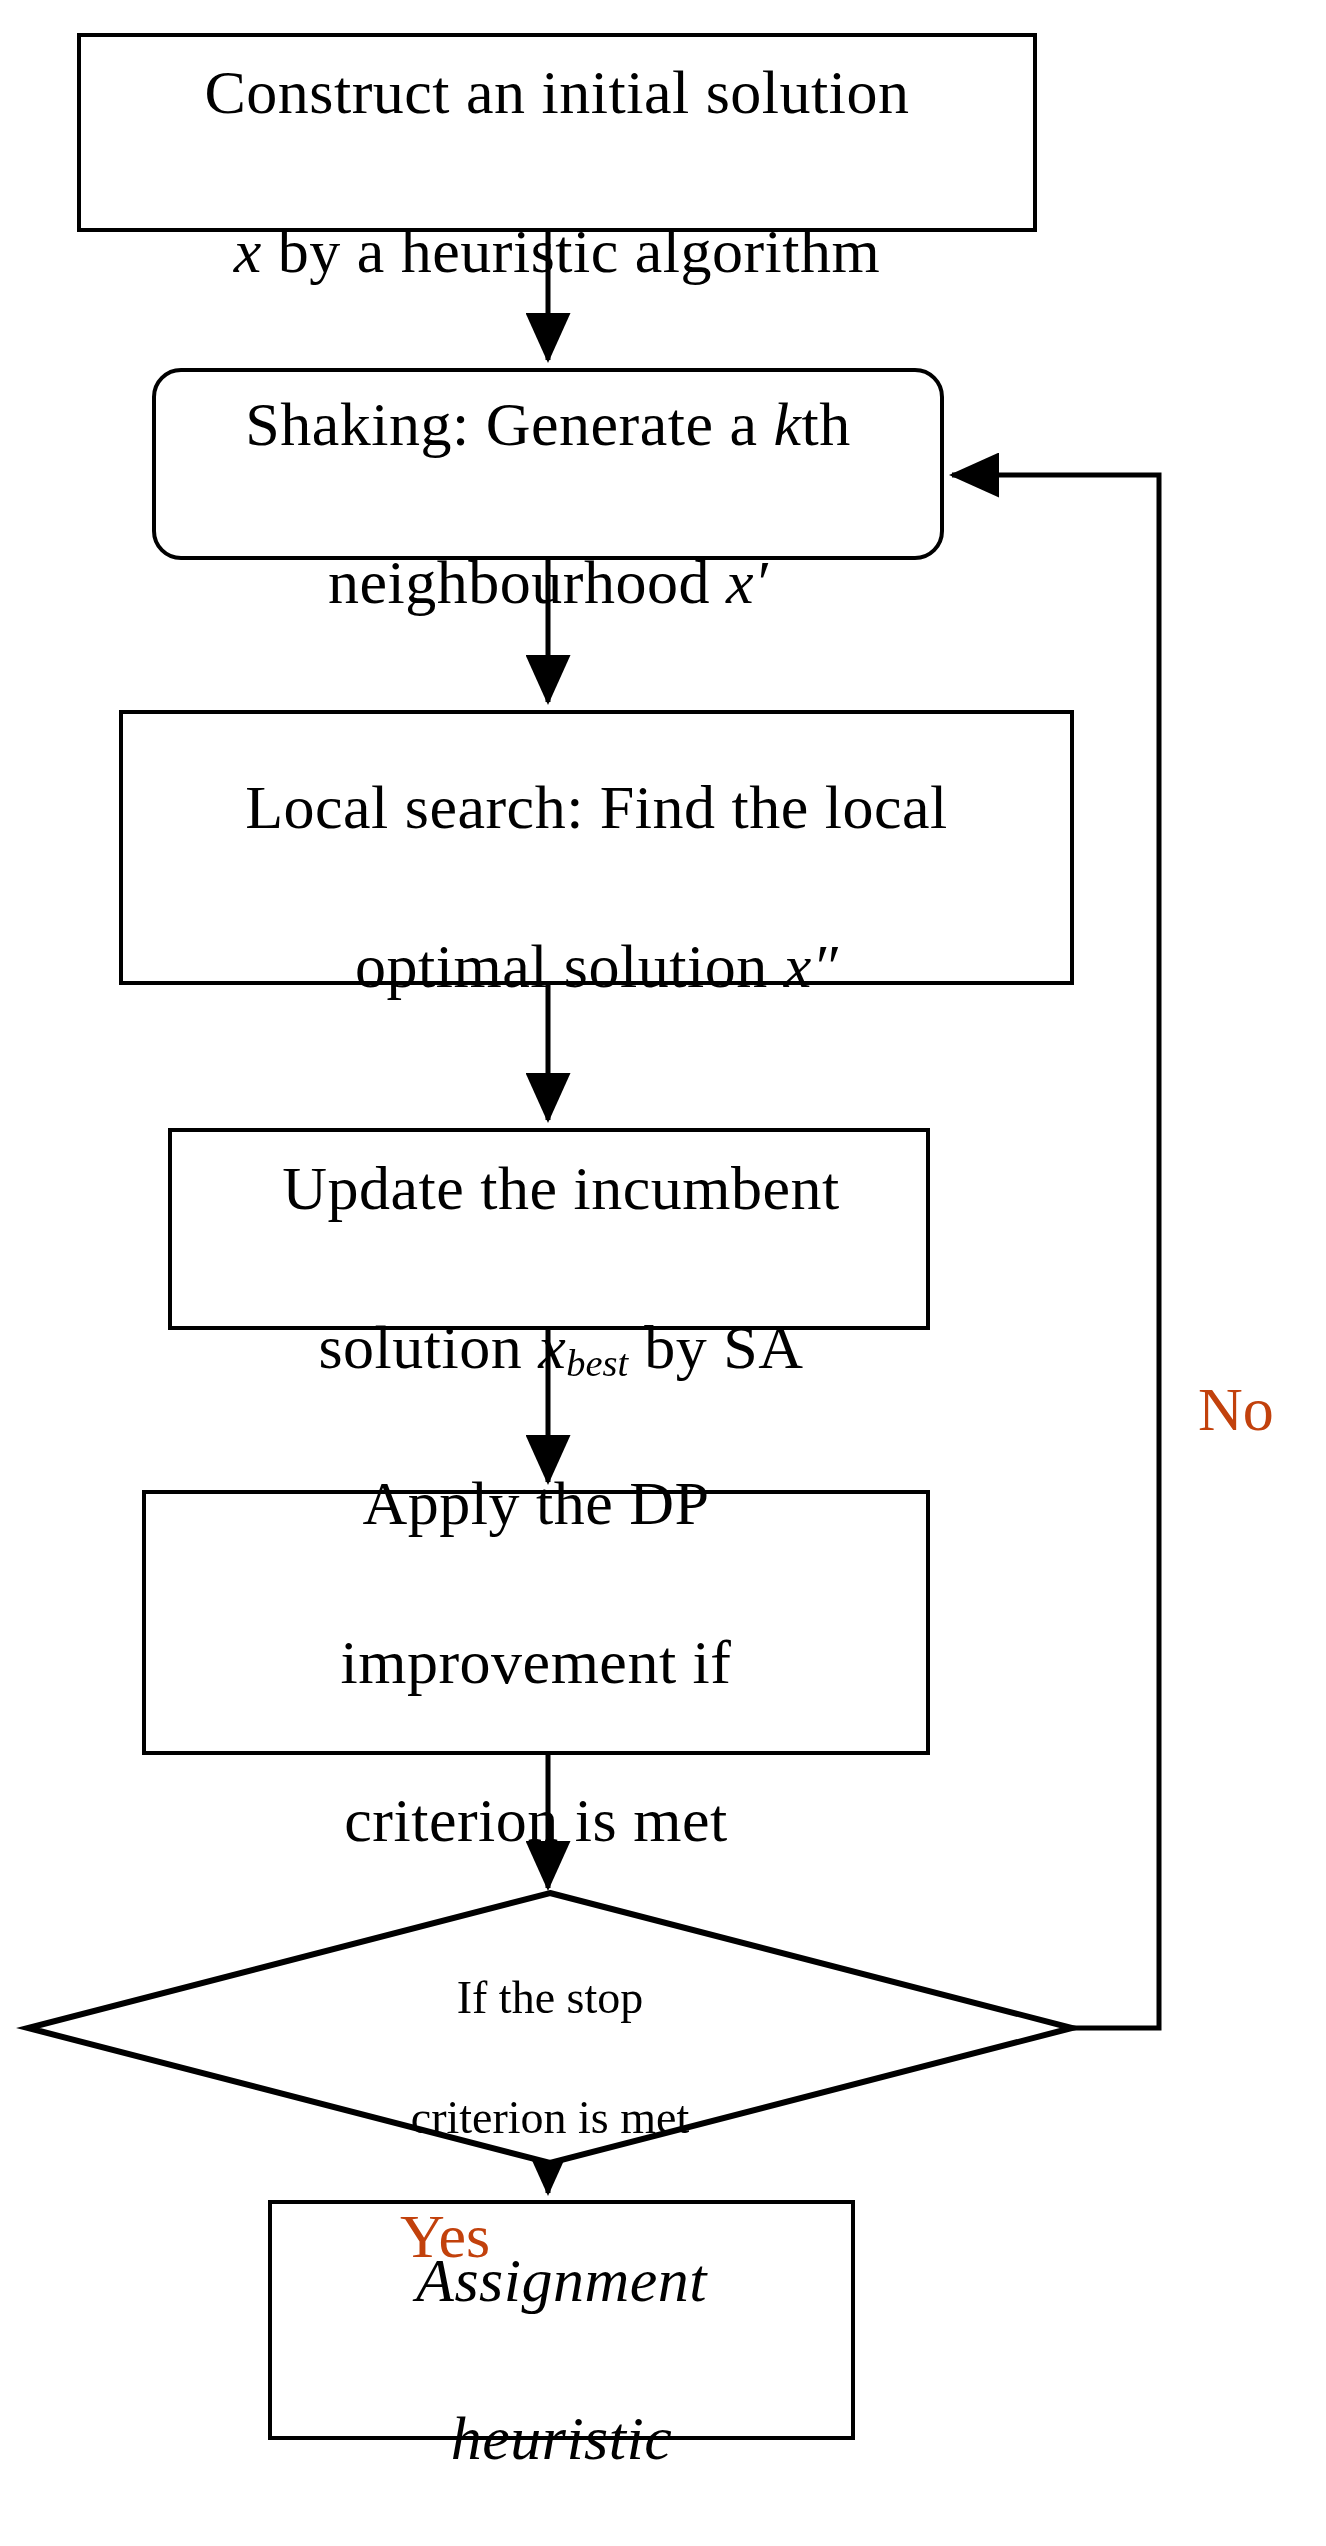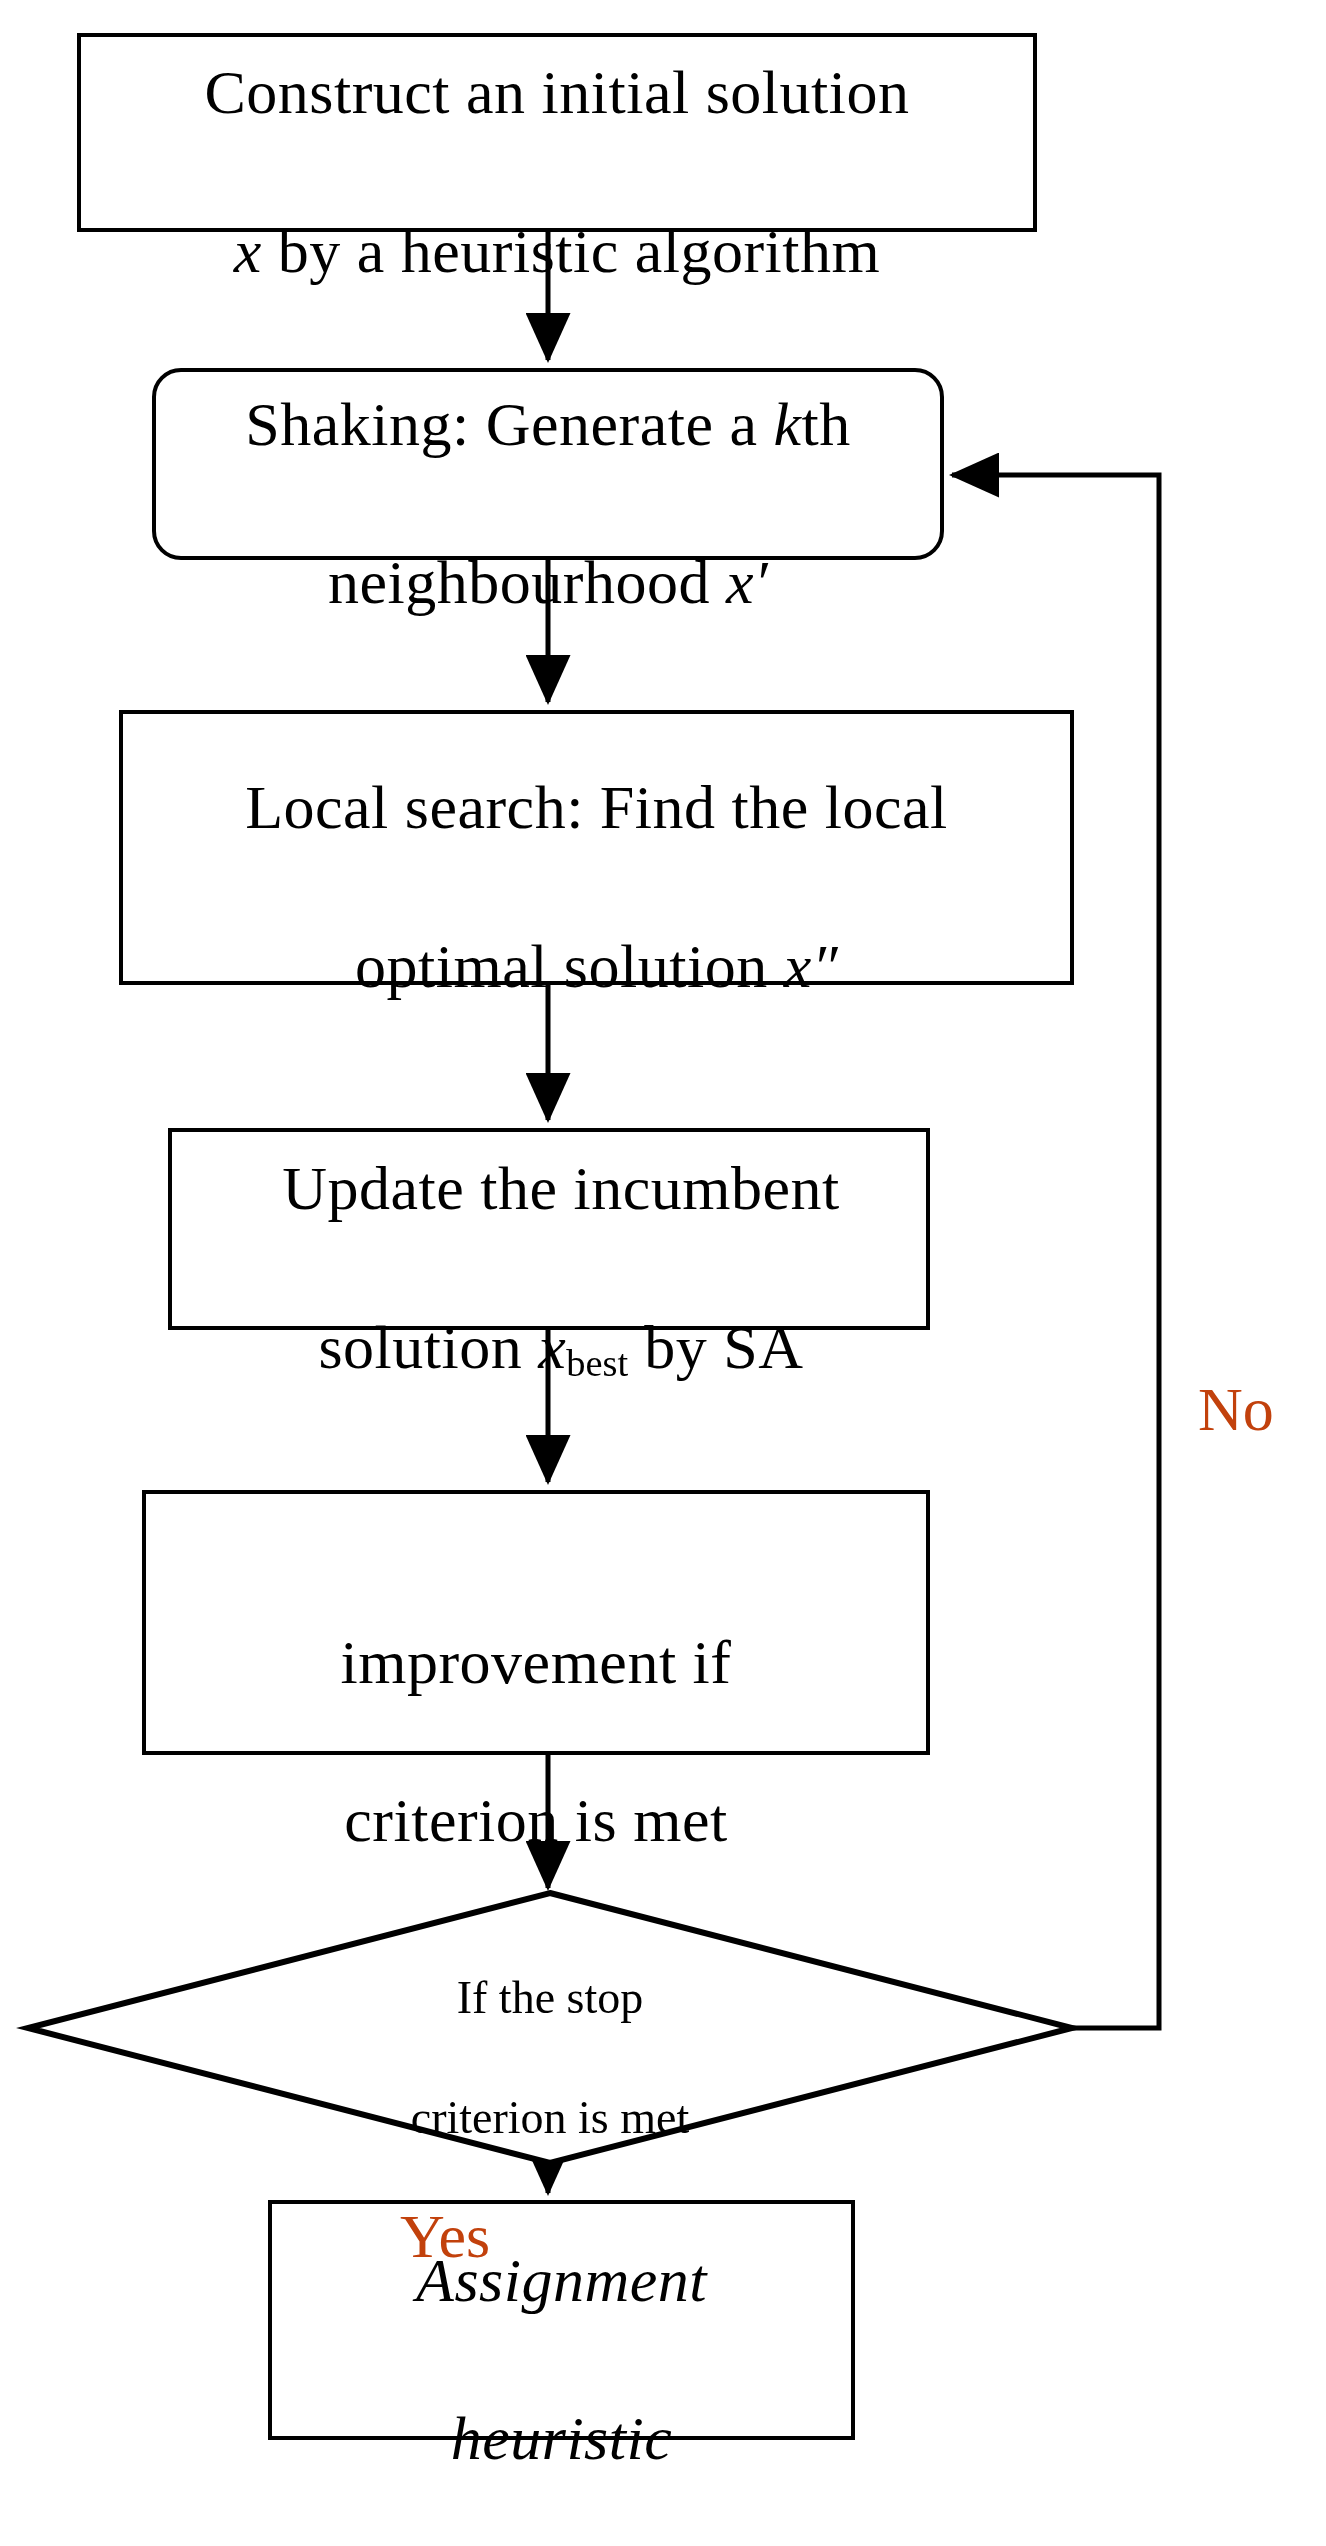--- a/index.html
+++ b/index.html
@@ -37,20 +37,21 @@
     font-size: 62px;
     line-height: 1.28;
     letter-spacing: 0.5px;
     padding: 0 10px;
     white-space: pre-line;
   }
   .node-text .it {
     font-style: italic;
   }
   .node-text sub {
+    font-style: italic;
     font-size: 0.62em;
     vertical-align: -0.22em;
     letter-spacing: 0;
   }
   .node-diamond {
     position: absolute;
     display: flex;
     align-items: center;
     justify-content: center;
     text-align: center;
@@ -126,21 +127,21 @@
 
   <div class="node-box" style="left:168px; top:1128px; width:762px; height:202px;padding-left:24px;">
     <div class="node-text">
       <span>Update the incumbent</span><br>
       <span>solution </span><span class="it">x</span><sub>best</sub><span> by SA</span>
     </div>
   </div>
 
   <div class="node-box" style="left:142px; top:1490px; width:788px; height:265px;">
     <div class="node-text">
-      <br>
+      <span>Apply the DP</span><br>
       <span>improvement if</span><br>
       <span>criterion is met</span>
     </div>
   </div>
 
   <div class="node-diamond" style="left:28px; top:1893px; width:1044px; height:270px;">
     <div class="diamond-label">
       <span>If the stop</span><br>
       <span>criterion is met</span>
     </div>

